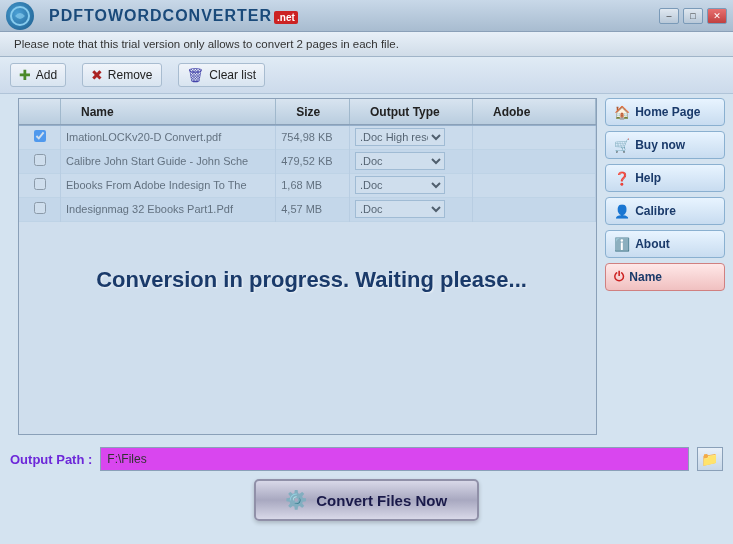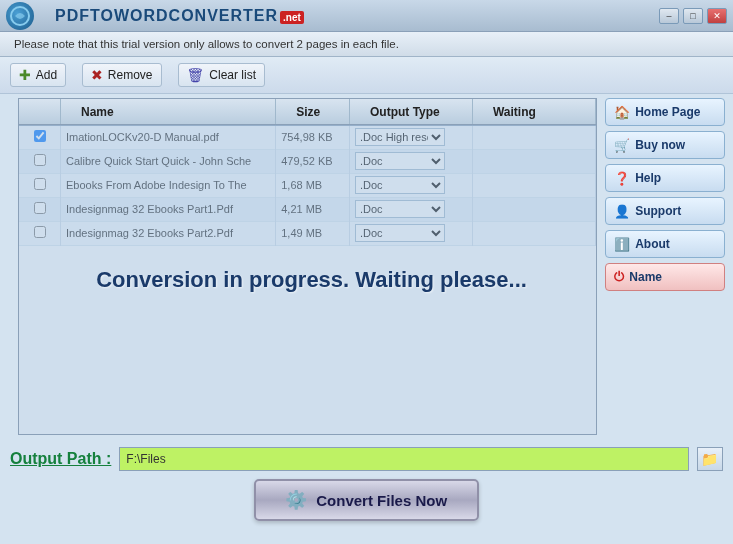--- a/index.html
+++ b/index.html
@@ -18,21 +18,21 @@
       height: 32px;
       display: flex;
       align-items: center;
       justify-content: space-between;
       padding: 0 6px;
       border-bottom: 1px solid #8aa0b8;
     }
     .title-bar-logo {
       display: flex;
       align-items: center;
-      gap: 21px;
+      gap: 15px;
     }
     .logo-circle {
       width: 28px;
       height: 28px;
       border-radius: 50%;
       background: radial-gradient(circle at 40% 40%, #4a9fd4, #1a5a8a);
       display: flex;
       align-items: center;
       justify-content: center;
       color: white;
@@ -220,33 +220,32 @@
       display: flex;
       flex-direction: column;
       gap: 8px;
     }
     .output-path-row {
       display: flex;
       align-items: center;
       gap: 8px;
     }
     .output-path-label {
-      font-size: 16px;
-      color: #15803d;
+      font-size: 13px;
+      color: #6d28d9;
       font-weight: bold;
       white-space: nowrap;
-      text-decoration: underline;
     }
     .output-path-input {
       flex: 1;
       height: 24px;
       border: 1px solid #8aa0b8;
       padding: 2px 6px;
       font-size: 12px;
-      background: #bef264;
+      background: #d946ef;
       color: #333;
     }
     .folder-btn {
       width: 26px;
       height: 24px;
       background: linear-gradient(to bottom, #e8f0f8, #c8d8e8);
       border: 1px solid #8aa0b8;
       cursor: pointer;
       display: flex;
       align-items: center;
@@ -322,45 +321,45 @@
 
   <div style="flex:1;display:flex;flex-direction:column;position:relative;margin:4px 0 4px 8px;">
     <div class="file-list-area">
       <table class="file-table">
         <thead>
           <tr>
             <th></th>
             <th class="name-col">Name</th>
             <th class="size-col">Size</th>
             <th class="output-col">Output Type</th>
-            <th class="status-col">Waiting</th>
+            <th class="status-col">Adobe</th>
           </tr>
         </thead>
         <tbody id="file-tbody">
         <tr>
     <td style="text-align:center">
       <input type="checkbox" checked="" style="">
     </td>
-    <td style="overflow:hidden;text-overflow:ellipsis;max-width:200px">ImationLOCKv20-D Manual.pdf</td>
+    <td style="overflow:hidden;text-overflow:ellipsis;max-width:200px">ImationLOCKv20-D Convert.pdf</td>
     <td>754,98 KB</td>
     <td>
       <select class="output-select">
         <option>.Doc High resolu</option>
         <option>.Doc</option>
         <option>.Docx</option>
         <option>.RTF</option>
       </select>
     </td>
     <td></td>
   </tr>
             <tr>
     <td style="text-align:center">
       <input type="checkbox" style="">
     </td>
-    <td style="overflow:hidden;text-overflow:ellipsis;max-width:200px">Calibre Quick Start Quick - John Sche</td>
+    <td style="overflow:hidden;text-overflow:ellipsis;max-width:200px">Calibre John Start Guide - John Sche</td>
     <td>479,52 KB</td>
     <td>
       <select class="output-select">
         <option>.Doc</option>
         <option>.Doc</option>
         <option>.Docx</option>
         <option>.RTF</option>
       </select>
     </td>
     <td></td>
@@ -379,37 +378,21 @@
         <option>.RTF</option>
       </select>
     </td>
     <td></td>
   </tr>
             <tr>
     <td style="text-align:center">
       <input type="checkbox" style="">
     </td>
     <td style="overflow:hidden;text-overflow:ellipsis;max-width:200px">Indesignmag 32 Ebooks Part1.Pdf</td>
-    <td>4,21 MB</td>
-    <td>
-      <select class="output-select">
-        <option>.Doc</option>
-        <option>.Doc</option>
-        <option>.Docx</option>
-        <option>.RTF</option>
-      </select>
-    </td>
-    <td></td>
-  </tr>
-            <tr>
-    <td style="text-align:center">
-      <input type="checkbox" style="">
-    </td>
-    <td style="overflow:hidden;text-overflow:ellipsis;max-width:200px">Indesignmag 32 Ebooks Part2.Pdf</td>
-    <td>1,49 MB</td>
+    <td>4,57 MB</td>
     <td>
       <select class="output-select">
         <option>.Doc</option>
         <option>.Doc</option>
         <option>.Docx</option>
         <option>.RTF</option>
       </select>
     </td>
     <td></td>
   </tr>
@@ -430,21 +413,21 @@
       <button class="sidebar-btn btn-buy">
         <span class="btn-icon">🛒</span>
         <span>Buy now</span>
       </button>
       <button class="sidebar-btn btn-help">
         <span class="btn-icon">❓</span>
         <span>Help</span>
       </button>
       <button class="sidebar-btn btn-support">
         <span class="btn-icon">👤</span>
-        <span>Support</span>
+        <span>Calibre</span>
       </button>
       <button class="sidebar-btn btn-about">
         <span class="btn-icon">ℹ️</span>
         <span>About</span>
       </button>
       <button class="sidebar-btn btn-exit">
         <span class="btn-icon">⏻</span>
         <span>Name</span>
       </button>
     </div>

